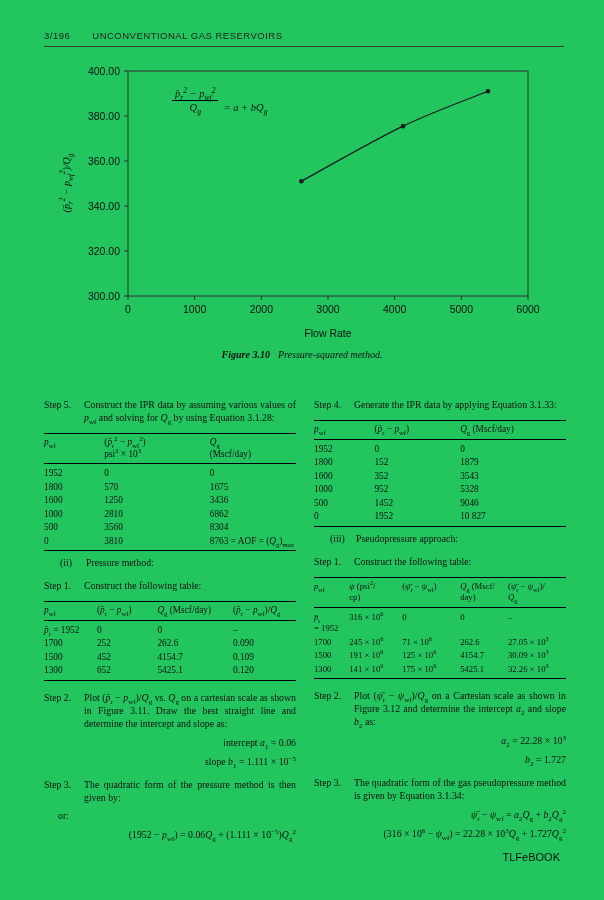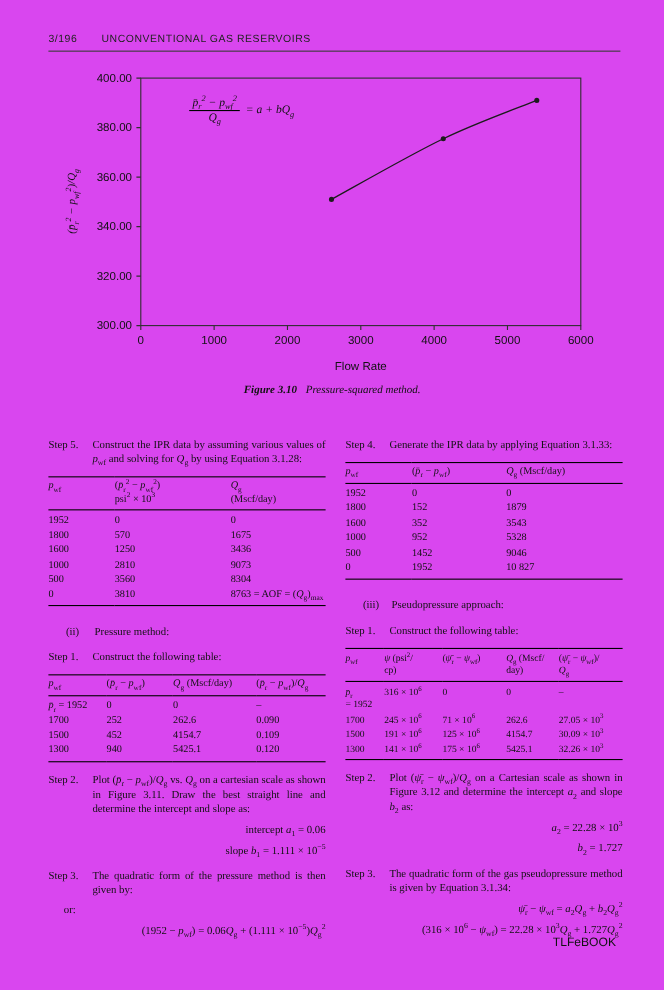--- a/index.html
+++ b/index.html
@@ -1,48 +1,48 @@
 <!DOCTYPE html>
 <html><head>
 <meta charset="utf-8">
 <style>
   html,body{margin:0;padding:0;background:#d9d9d9;}
-  .page{position:relative;width:604px;height:900px;background:#d946ef;margin:0 auto;
+  .page{position:relative;width:604px;height:900px;background:#22c55e;margin:0 auto;
         font-family:"Liberation Serif",serif;color:#111;overflow:hidden;}
 
   
   .running-head{position:absolute;top:30px;left:44px;right:40px;display:flex;gap:22px;
         font-family:"Liberation Sans",sans-serif;font-size:9.5px;letter-spacing:.5px;color:#222;}
   .headrule{position:absolute;top:46px;left:44px;right:40px;height:1px;background:#3a3a3a;}
 
   
   .chart-wrap{position:absolute;top:56px;left:40px;width:524px;height:300px;}
   .tick{font-family:"Liberation Sans",sans-serif;font-size:10.5px;fill:#111;}
   .ylabel{position:absolute;left:26px;top:127px;transform:translate(-50%,-50%) rotate(-90deg);
         white-space:nowrap;font-style:italic;font-size:10px;}
-  .annot{position:absolute;left:132px;top:32px;display:flex;align-items:center;gap:5px;
+  .annot{position:absolute;left:132px;top:32px;display:flex;align-items:flex-end;gap:5px;
         font-style:italic;font-size:10.5px;}
   .frac{display:inline-flex;flex-direction:column;align-items:center;}
   .fnum{display:block;padding:0 3px 1px;border-bottom:1px solid #000;}
   .fden{display:block;padding-top:1px;}
   .xlabel{position:absolute;left:88px;width:400px;top:271px;text-align:center;
         font-family:"Liberation Sans",sans-serif;font-size:10.5px;}
 
   
   .caption{position:absolute;top:349px;left:0;width:604px;text-align:center;font-size:10px;}
   .caption .cl{font-style:italic;font-weight:bold;margin-right:8px;}
   .caption .ct{font-style:italic;}
 
   
   .cols{position:absolute;top:386px;left:44px;display:flex;gap:18px;}
   .col{width:252px;font-size:9.8px;line-height:13px;}
   .step{display:flex;margin-top:10px;}
   .step.first{margin-top:12px;}
   .step .slabel{flex:0 0 40px;}
-  .step.sec{margin-top:17px;padding-left:16px;}
+  .step.sec{margin-top:5px;padding-left:16px;}
   .step.sec .slabel{flex:0 0 26px;}
   .stext{flex:1;text-align:justify;}
   .eq{text-align:right;margin:6px 0;}
   .or-line{margin:5px 0 5px 14px;}
   sub,sup{font-size:0.72em;line-height:0;}
 
   
   .btable{width:100%;border-collapse:collapse;margin:9px 0 3px;font-size:9.3px;line-height:11.5px;
         border-top:1px solid #000;border-bottom:1px solid #000;}
   .btable th{font-weight:normal;text-align:left;vertical-align:top;
@@ -146,21 +146,21 @@
               <td>1675</td>
             </tr>
             <tr>
               <td>1600</td>
               <td>1250</td>
               <td>3436</td>
             </tr>
             <tr>
               <td>1000</td>
               <td>2810</td>
-              <td>9073</td>
+              <td>6862</td>
             </tr>
             <tr>
               <td>500</td>
               <td>3560</td>
               <td>8304</td>
             </tr>
             <tr>
               <td>0</td>
               <td>3810</td>
               <td>8763 = AOF = (<i>Q</i><sub>g</sub>)<sub>max</sub></td>
@@ -198,21 +198,21 @@
               <td>0.090</td>
             </tr>
             <tr>
               <td>1500</td>
               <td>452</td>
               <td>4154.7</td>
               <td>0.109</td>
             </tr>
             <tr>
               <td>1300</td>
-              <td>940</td>
+              <td>652</td>
               <td>5425.1</td>
               <td>0.120</td>
             </tr>
           </tbody>
         </table>
       <div class="step">
         <span class="slabel">Step 2.</span>
         <span class="stext">Plot (<i>p̄</i><sub>r</sub> − <i>p</i><sub>wf</sub>)/<i>Q</i><sub>g</sub> vs. <i>Q</i><sub>g</sub> on a cartesian scale as shown in Figure 3.11. Draw the best straight line and determine the intercept and slope as:</span>
       </div>
       <div class="eq">intercept <i>a</i><sub>1</sub> = 0.06</div>

